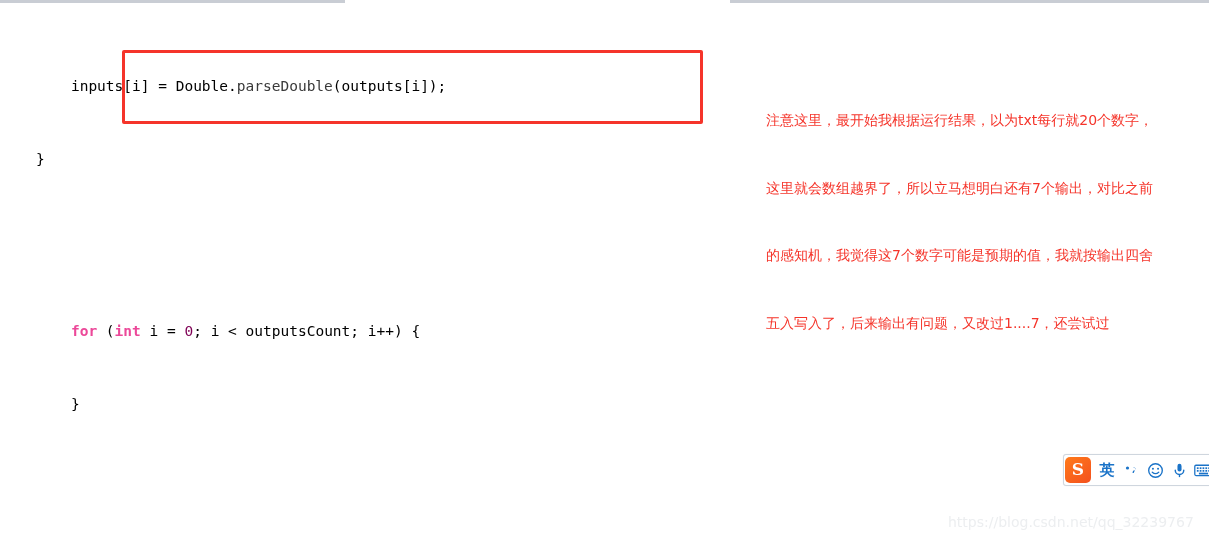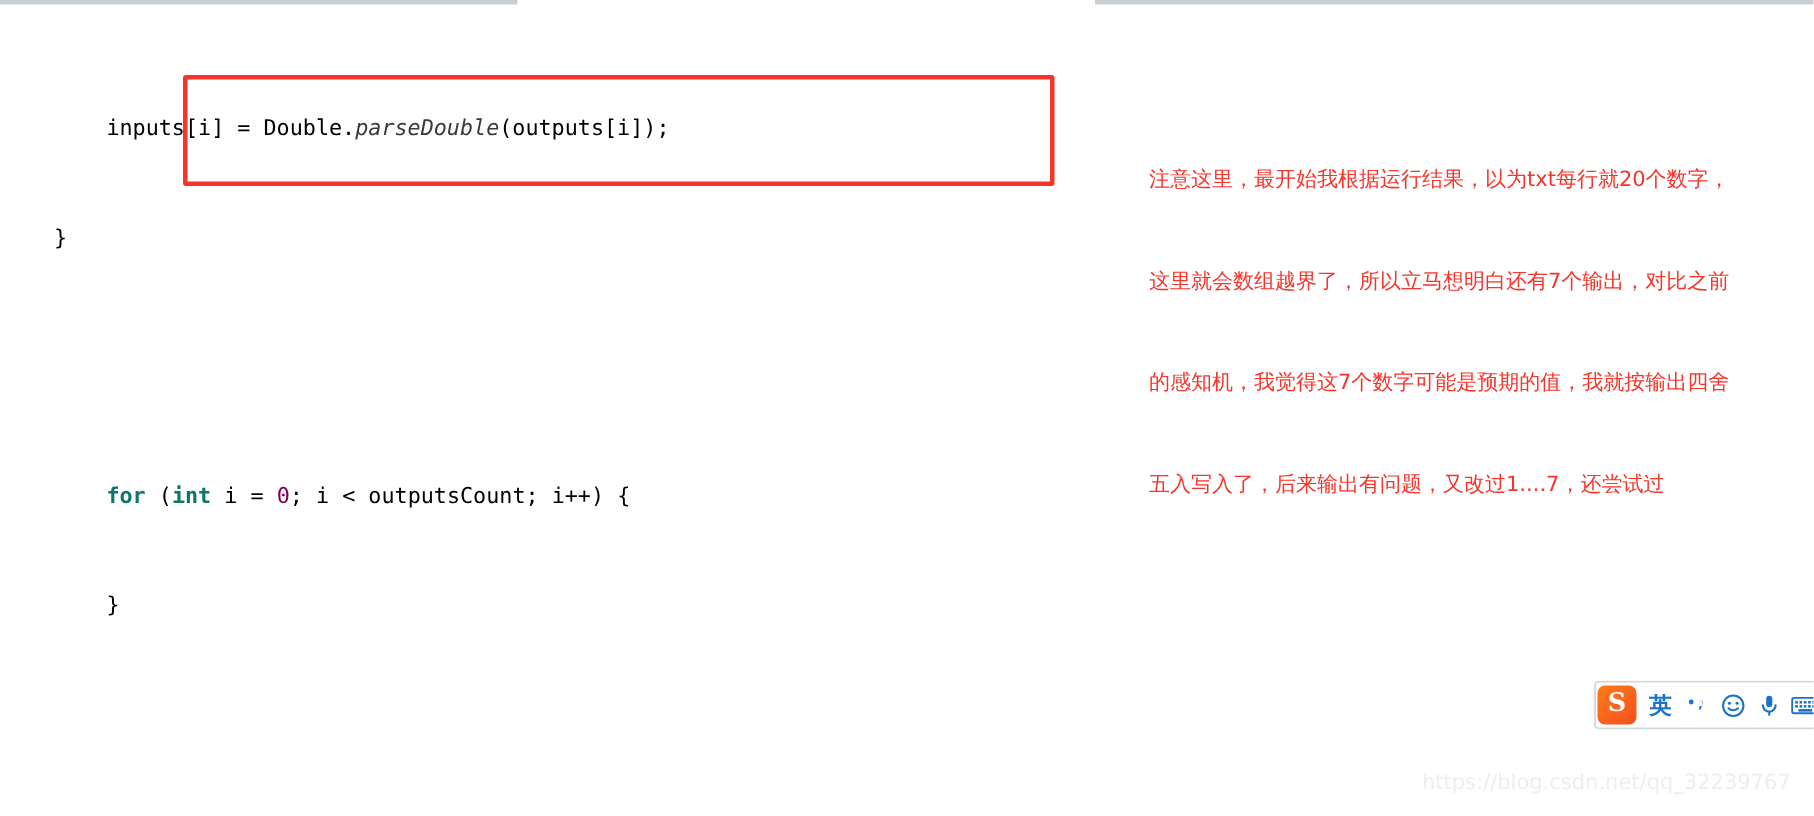--- a/index.html
+++ b/index.html
@@ -39,23 +39,23 @@
     letter-spacing: 0px;
   }
   .code .line {
     height: 24.5px;
     padding-left: 36px;
     white-space: pre;
   }
   .code .line.blank { color: transparent; }
 
   
-  .kw   { color: #0f766e; font-weight: bold; }
+  .kw   { color: #ec4899; font-weight: bold; }
   .num  { color: #7f0055; }
-  .mth  { color: #3a3a3a; font-style: italic; }
+  .mth  { color: #3a3a3a; }
   .pln  { color: #000000; }
 
   
   .highlight-box {
     position: absolute;
     left: 122px;
     top: 50px;
     width: 581px;
     height: 74px;
     border: 3px solid #f5342a;

